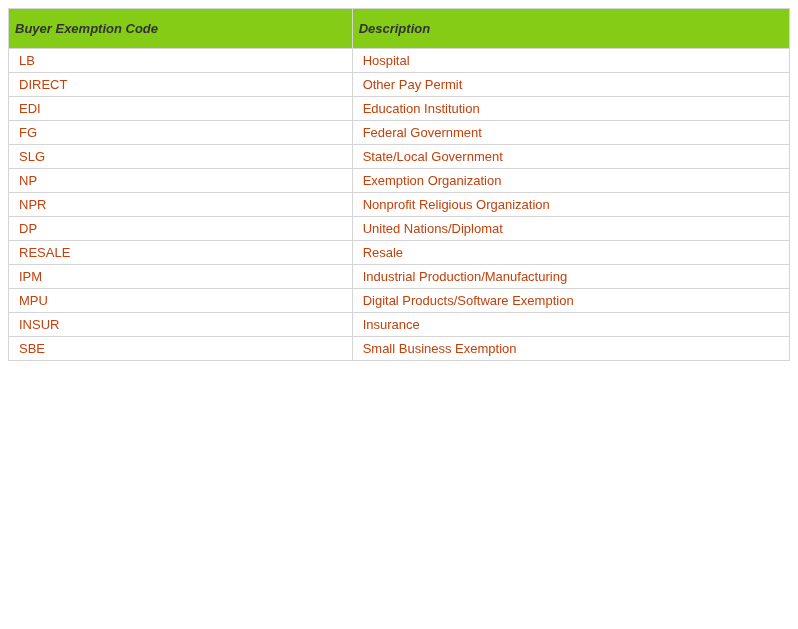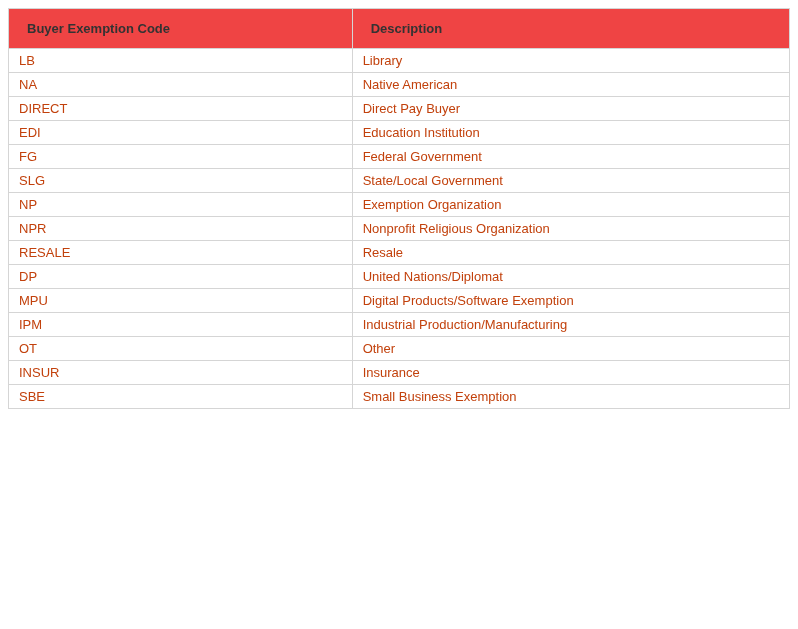--- a/index.html
+++ b/index.html
@@ -19,24 +19,25 @@
     }
     th, td {
       border: 1px solid #d5d5d5;
       text-align: left;
       padding: 4px 10px;
       font-size: 13px;
       color: #c2410c;
       vertical-align: top;
     }
     th {
-      background: #ef4444;
+      background: #84cc16;
       font-weight: bold;
       color: #333;
-      padding: 12px 18px;
+      padding: 12px 6px;
+      font-style: italic;
     }
     col.col-code {
       width: 44%;
     }
     col.col-desc {
       width: 56%;
     }
   </style>
 </head>
 <body>
@@ -48,29 +49,25 @@
   </colgroup>
   <thead>
     <tr>
       <th>Buyer Exemption Code</th>
       <th>Description</th>
     </tr>
   </thead>
   <tbody>
     <tr>
       <td>LB</td>
-      <td>Library</td>
-    </tr>
-    <tr>
-      <td>NA</td>
-      <td>Native American</td>
+      <td>Hospital</td>
     </tr>
     <tr>
       <td>DIRECT</td>
-      <td>Direct Pay Buyer</td>
+      <td>Other Pay Permit</td>
     </tr>
     <tr>
       <td>EDI</td>
       <td>Education Institution</td>
     </tr>
     <tr>
       <td>FG</td>
       <td>Federal Government</td>
     </tr>
     <tr>
@@ -79,38 +76,34 @@
     </tr>
     <tr>
       <td>NP</td>
       <td>Exemption Organization</td>
     </tr>
     <tr>
       <td>NPR</td>
       <td>Nonprofit Religious Organization</td>
     </tr>
     <tr>
-      <td>RESALE</td>
-      <td>Resale</td>
-    </tr>
-    <tr>
       <td>DP</td>
       <td>United Nations/Diplomat</td>
     </tr>
     <tr>
-      <td>MPU</td>
-      <td>Digital Products/Software Exemption</td>
+      <td>RESALE</td>
+      <td>Resale</td>
     </tr>
     <tr>
       <td>IPM</td>
       <td>Industrial Production/Manufacturing</td>
     </tr>
     <tr>
-      <td>OT</td>
-      <td>Other</td>
+      <td>MPU</td>
+      <td>Digital Products/Software Exemption</td>
     </tr>
     <tr>
       <td>INSUR</td>
       <td>Insurance</td>
     </tr>
     <tr>
       <td>SBE</td>
       <td>Small Business Exemption</td>
     </tr>
   </tbody>

